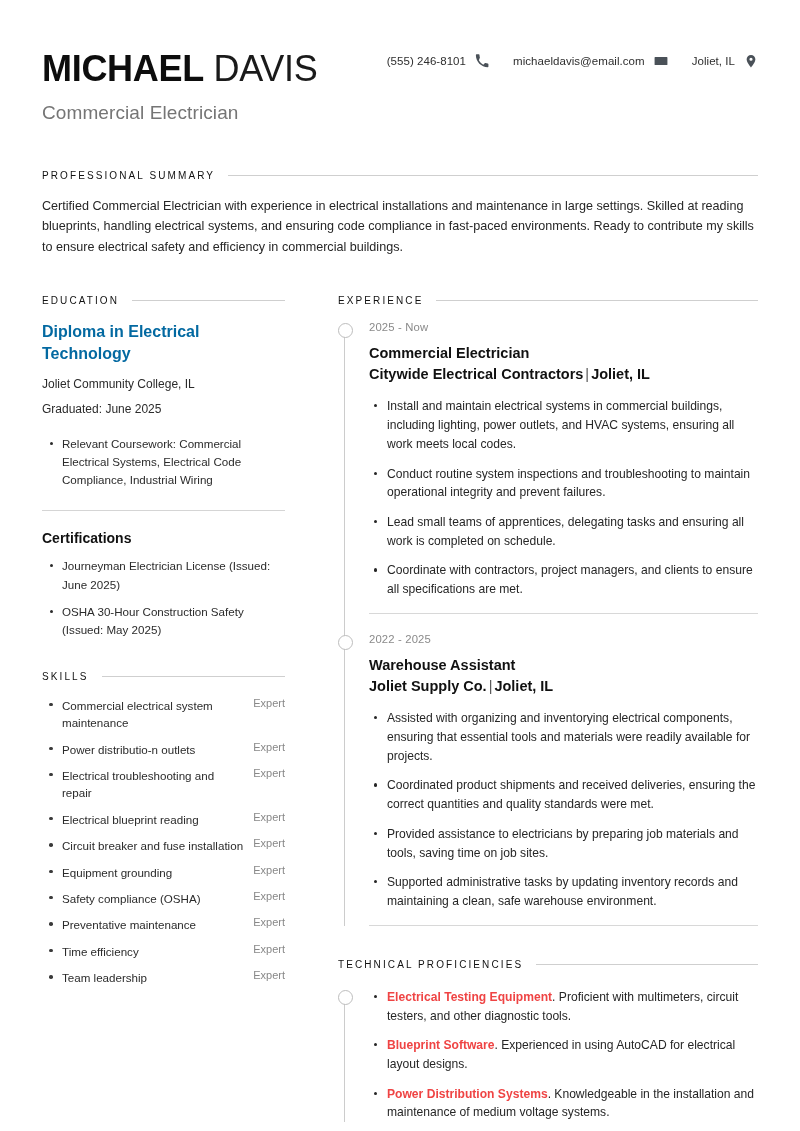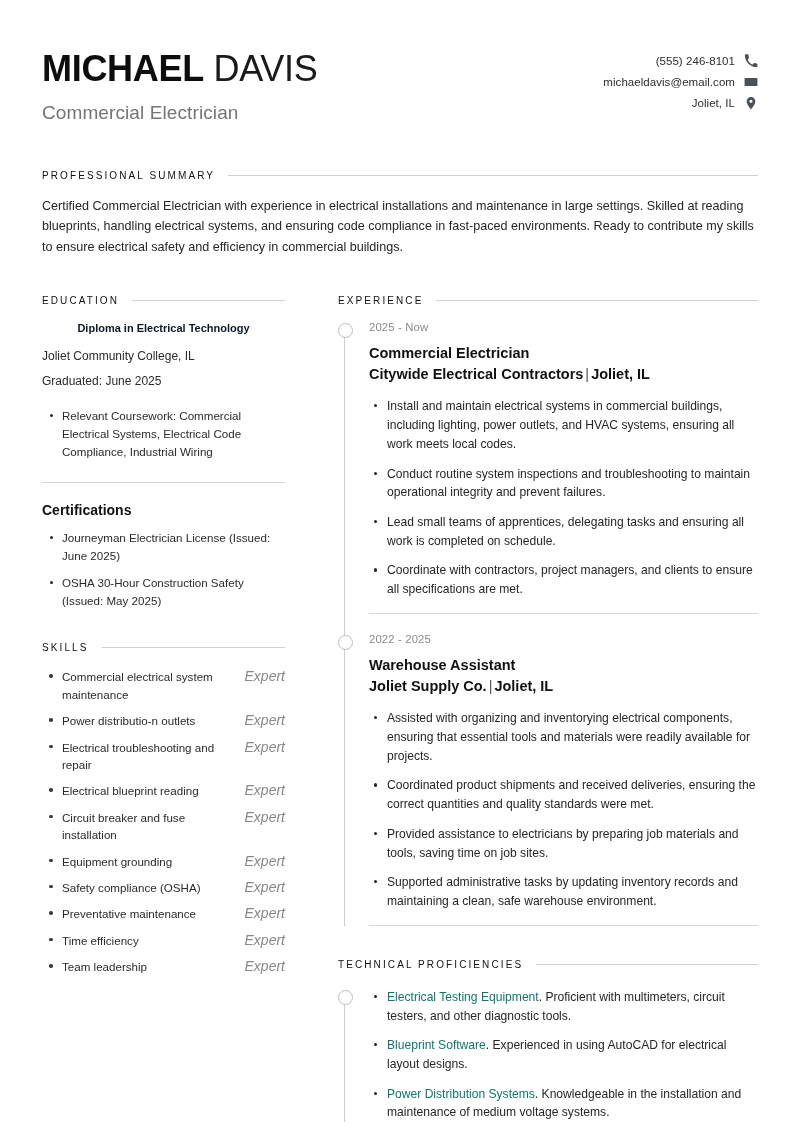--- a/index.html
+++ b/index.html
@@ -46,23 +46,23 @@
   .job-title {
     font-size: 19px;
     font-weight: 400;
     color: #757575;
     margin-top: 13px;
     letter-spacing: 0.1px;
   }
 
   .contacts {
     display: flex;
-    flex-direction: column;
+    flex-direction: row;
     align-items: flex-end;
-    gap: 7px;
+    gap: 24px;
     padding-top: 8px;
   }
   .contact-row {
     display: flex;
     align-items: center;
     justify-content: flex-end;
     gap: 9px;
   }
   .contact-text {
     font-size: 11.5px;
@@ -121,26 +121,25 @@
     width: 243px;
     flex: 0 0 243px;
   }
   .col-right {
     flex: 1;
     margin-left: 53px;
   }
 
   
   .edu-degree {
-    font-size: 11px;
+    font-size: 16px;
     font-weight: 700;
-    color: #0f172a;
+    color: #0369a1;
     line-height: 1.35;
     margin-bottom: 11px;
-    text-align: center;
   }
   .edu-line {
     font-size: 12px;
     color: #2b2b2b;
     line-height: 1.5;
     margin-bottom: 7px;
   }
   .edu-list {
     list-style: none;
     margin-top: 17px;
@@ -218,25 +217,24 @@
     content: "";
     position: absolute;
     left: 7px;
     top: 6px;
     width: 3.5px;
     height: 3.5px;
     border-radius: 50%;
     background: #3a3a3a;
   }
   .skill-level {
-    font-size: 14px;
+    font-size: 11px;
     color: #888888;
     white-space: nowrap;
     flex: 0 0 auto;
-    font-style: italic;
   }
 
   
   .timeline {
     position: relative;
     padding-left: 31px;
   }
   .timeline::before {
     content: "";
     position: absolute;
@@ -302,22 +300,22 @@
     content: "";
     position: absolute;
     left: 5px;
     top: 7px;
     width: 3.2px;
     height: 3.2px;
     border-radius: 50%;
     background: #262626;
   }
   .bullets li b {
-    font-weight: 400;
-    color: #0f766e;
+    font-weight: 700;
+    color: #ef4444;
   }
 
   .entry-divider {
     height: 1px;
     background: #d8d8d8;
     margin: 14px 0 19px 0;
   }
 
   .tech-section { margin-top: 33px; }
   .tech-section .section-head { margin-bottom: 18px; }

